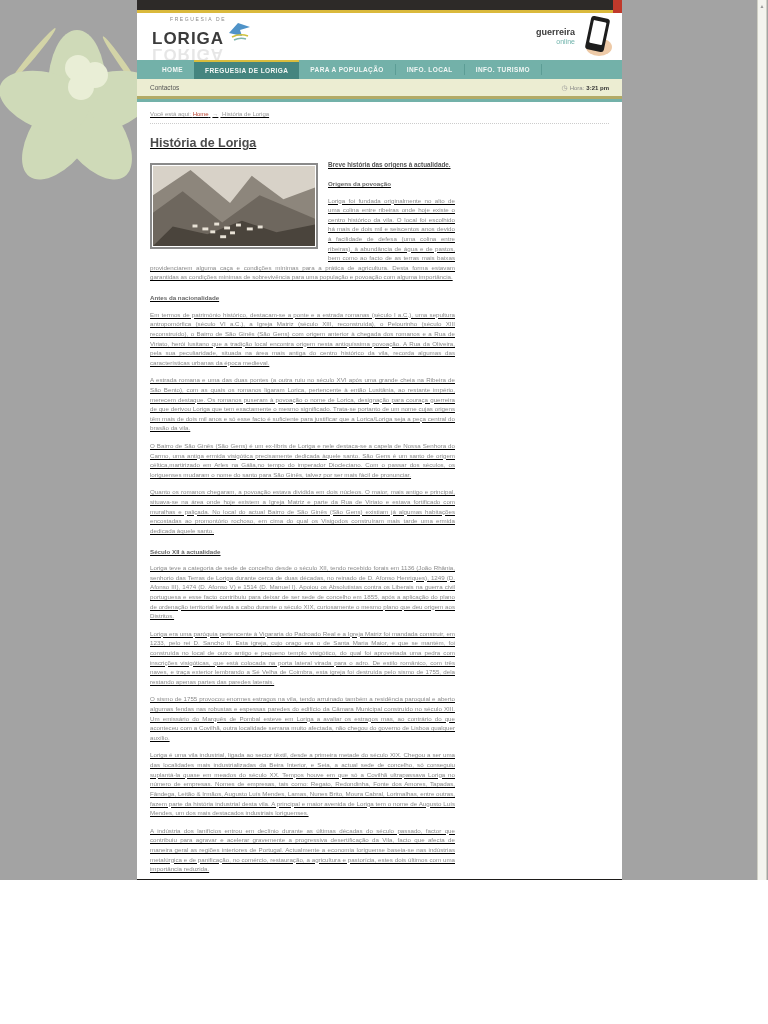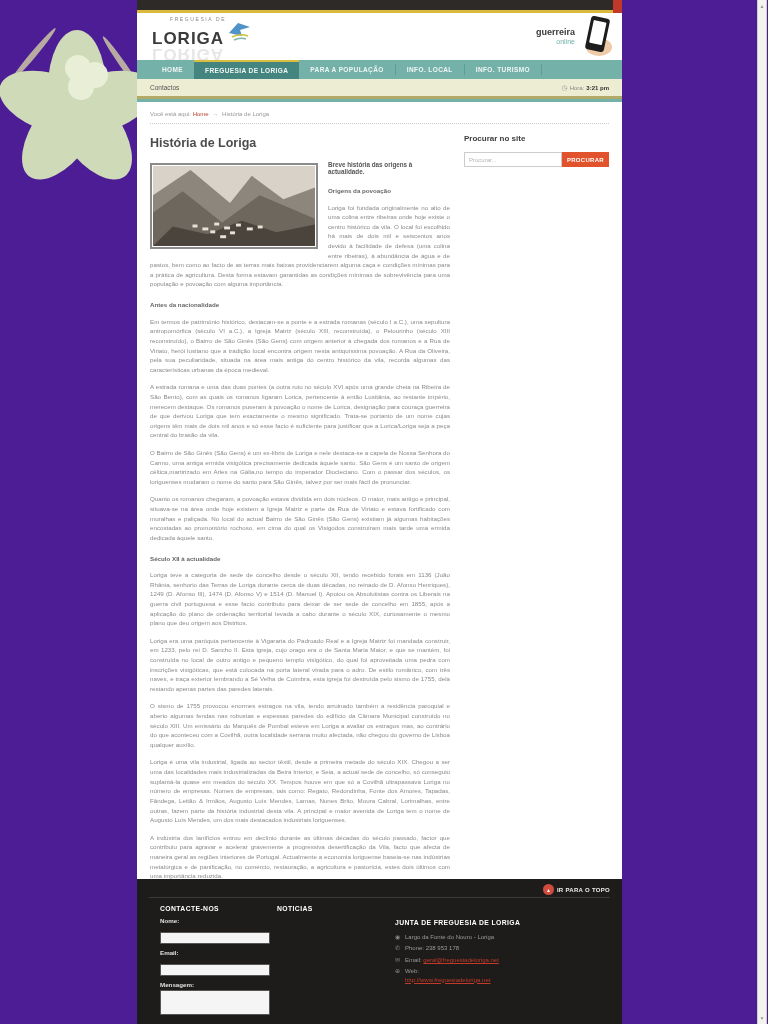--- a/index.html
+++ b/index.html
@@ -1,18 +1,18 @@
 <!DOCTYPE html>
 <html><head>
 <meta charset="utf-8">
 <style>
   * { margin:0; padding:0; box-sizing:border-box; }
   html,body { width:768px; height:1024px; }
   body { font-family:"Liberation Sans", sans-serif; }
-  .screen { position:relative; width:768px; height:1024px; background:#4c1d95; overflow:hidden; }
+  .screen { position:relative; width:768px; height:880px; background:#a3a3a3; overflow:hidden; }
 
   
   .flower { position:absolute; left:0; top:0; width:170px; height:170px; }
   .petal { position:absolute; left:48px; top:30px; width:58px; height:92px; background:#cfdab8; border-radius:50% 50% 50% 50% / 62% 62% 38% 38%; transform-origin:50% 88%; }
   .ray { position:absolute; width:6px; height:70px; background:#e7e8a8; border-radius:50%; opacity:.7; }
   .flower-center { position:absolute; }
   .flower-center span { position:absolute; width:26px; height:26px; background:#e9eed6; border-radius:50%; }
 
   
   .scrollbar { position:absolute; right:1px; top:0; width:10px; height:1024px; background:#f4f4ee; border-left:1px solid #cfcfc4; border-right:1px solid #cfcfc4; }
@@ -52,21 +52,21 @@
 
   
   .utility { height:20px; background:#ecedd2; border-bottom:3px solid #b2aa66; display:flex; align-items:center; justify-content:space-between; padding:0 13px; }
   .utility-left { font-size:6.5px; color:#555; }
   .utility-right { font-size:6px; color:#888; display:flex; align-items:center; gap:2px; }
   .clock-icon { font-size:7px; color:#999; }
   .time { font-weight:bold; color:#333; }
   .teal-line { height:3px; background:#73b1a9; }
 
   
-  .main-area { position:relative; height:777px; overflow:hidden; background:#fff; }
+  .main-area { position:relative; height:777px; overflow:hidden; background:#fff;text-decoration:underline; }
   .breadcrumb { margin:0 13px; padding:9px 0 6px; font-size:6px; color:#999; border-bottom:1px dotted #ccc; }
   .breadcrumb .home { color:#b8412f; }
   .crumb-sep { color:#aaa; margin:0 2px; }
 
   .content-row { display:flex; margin:0 13px; }
   .article { width:305px; }
   .side { width:145px; margin-left:14px; }
 
   .article h1 { font-size:12.5px; font-weight:bold; color:#4d4d4d; margin:12px 0 11px; }
   .photo { float:left; width:168px; height:86px; border:2px solid #8a8a8a; background:#fff; padding:1px; margin:2px 10px 6px 0; }
@@ -228,27 +228,20 @@
               <div class="p">Quanto os romanos chegaram, a povoação estava dividida em dois núcleos. O maior, mais antigo e principal, situava-se na área onde hoje existem a Igreja Matriz e parte da Rua de Viriato e estava fortificado com muralhas e paliçada. No local do actual Bairro de São Ginês (São Gens) existiam já algumas habitações encostadas ao promontório rochoso, em cima do qual os Visigodos construíram mais tarde uma ermida dedicada àquele santo.</div>
               <div class="heading">Século XII à actualidade</div>
               <div class="p">Loriga teve a categoria de sede de concelho desde o século XII, tendo recebido forais em 1136 (João Rhânia, senhorio das Terras de Loriga durante cerca de duas décadas, no reinado de D. Afonso Henriques), 1249 (D. Afonso III), 1474 (D. Afonso V) e 1514 (D. Manuel I). Apoiou os Absolutistas contra os Liberais na guerra civil portuguesa e esse facto contribuiu para deixar de ser sede de concelho em 1855, após a aplicação do plano de ordenação territorial levada a cabo durante o século XIX, curiosamente o mesmo plano que deu origem aos Distritos.</div>
               <div class="p">Loriga era uma paróquia pertencente à Vigararia do Padroado Real e a Igreja Matriz foi mandada construir, em 1233, pelo rei D. Sancho II. Esta igreja, cujo orago era o de Santa Maria Maior, e que se mantém, foi construída no local de outro antigo e pequeno templo visigótico, do qual foi aproveitada uma pedra com inscrições visigóticas, que está colocada na porta lateral virada para o adro. De estilo românico, com três naves, e traça exterior lembrando a Sé Velha de Coimbra, esta igreja foi destruída pelo sismo de 1755, dela restando apenas partes das paredes laterais.</div>
               <div class="p">O sismo de 1755 provocou enormes estragos na vila, tendo arruinado também a residência paroquial e aberto algumas fendas nas robustas e espessas paredes do edifício da Câmara Municipal construído no século XIII. Um emissário do Marquês de Pombal esteve em Loriga a avaliar os estragos mas, ao contrário do que aconteceu com a Covilhã, outra localidade serrana muito afectada, não chegou do governo de Lisboa qualquer auxílio.</div>
               <div class="p">Loriga é uma vila industrial, ligada ao sector têxtil, desde a primeira metade do século XIX. Chegou a ser uma das localidades mais industrializadas da Beira Interior, e Seia, a actual sede de concelho, só conseguiu suplantá-la quase em meados do século XX. Tempos houve em que só a Covilhã ultrapassava Loriga no número de empresas. Nomes de empresas, tais como: Regato, Redondinha, Fonte dos Amores, Tapadas, Fândega, Leitão &amp; Irmãos, Augusto Luís Mendes, Lamas, Nunes Brito, Moura Cabral, Lorimalhas, entre outras, fazem parte da história industrial desta vila. A principal e maior avenida de Loriga tem o nome de Augusto Luís Mendes, um dos mais destacados industriais loriguenses.</div>
               <div class="p">A indústria dos lanifícios entrou em declínio durante as últimas décadas do século passado, factor que contribuiu para agravar e acelerar gravemente a progressiva desertificação da Vila, facto que afecta de maneira geral as regiões interiores de Portugal. Actualmente a economia loriguense baseia-se nas indústrias metalúrgica e de panificação, no comércio, restauração, a agricultura e pastorícia, estes dois últimos com uma importância reduzida.</div>
             </div>
         </div>
 
-        <div class="side">
-          <div class="side-title">Procurar no site</div>
-          <div class="search-row">
-            <input class="search-input" placeholder="Procurar..." style="">
-            <button class="search-btn">PROCURAR</button>
-          </div>
-        </div>
       </div>
     </div>
 
     <div class="footer">
       <div class="backtop">
         <div class="backtop-circle">▲</div>
         <div class="backtop-label">IR PARA O TOPO</div>
       </div>
       <div class="footer-divider"></div>
 

